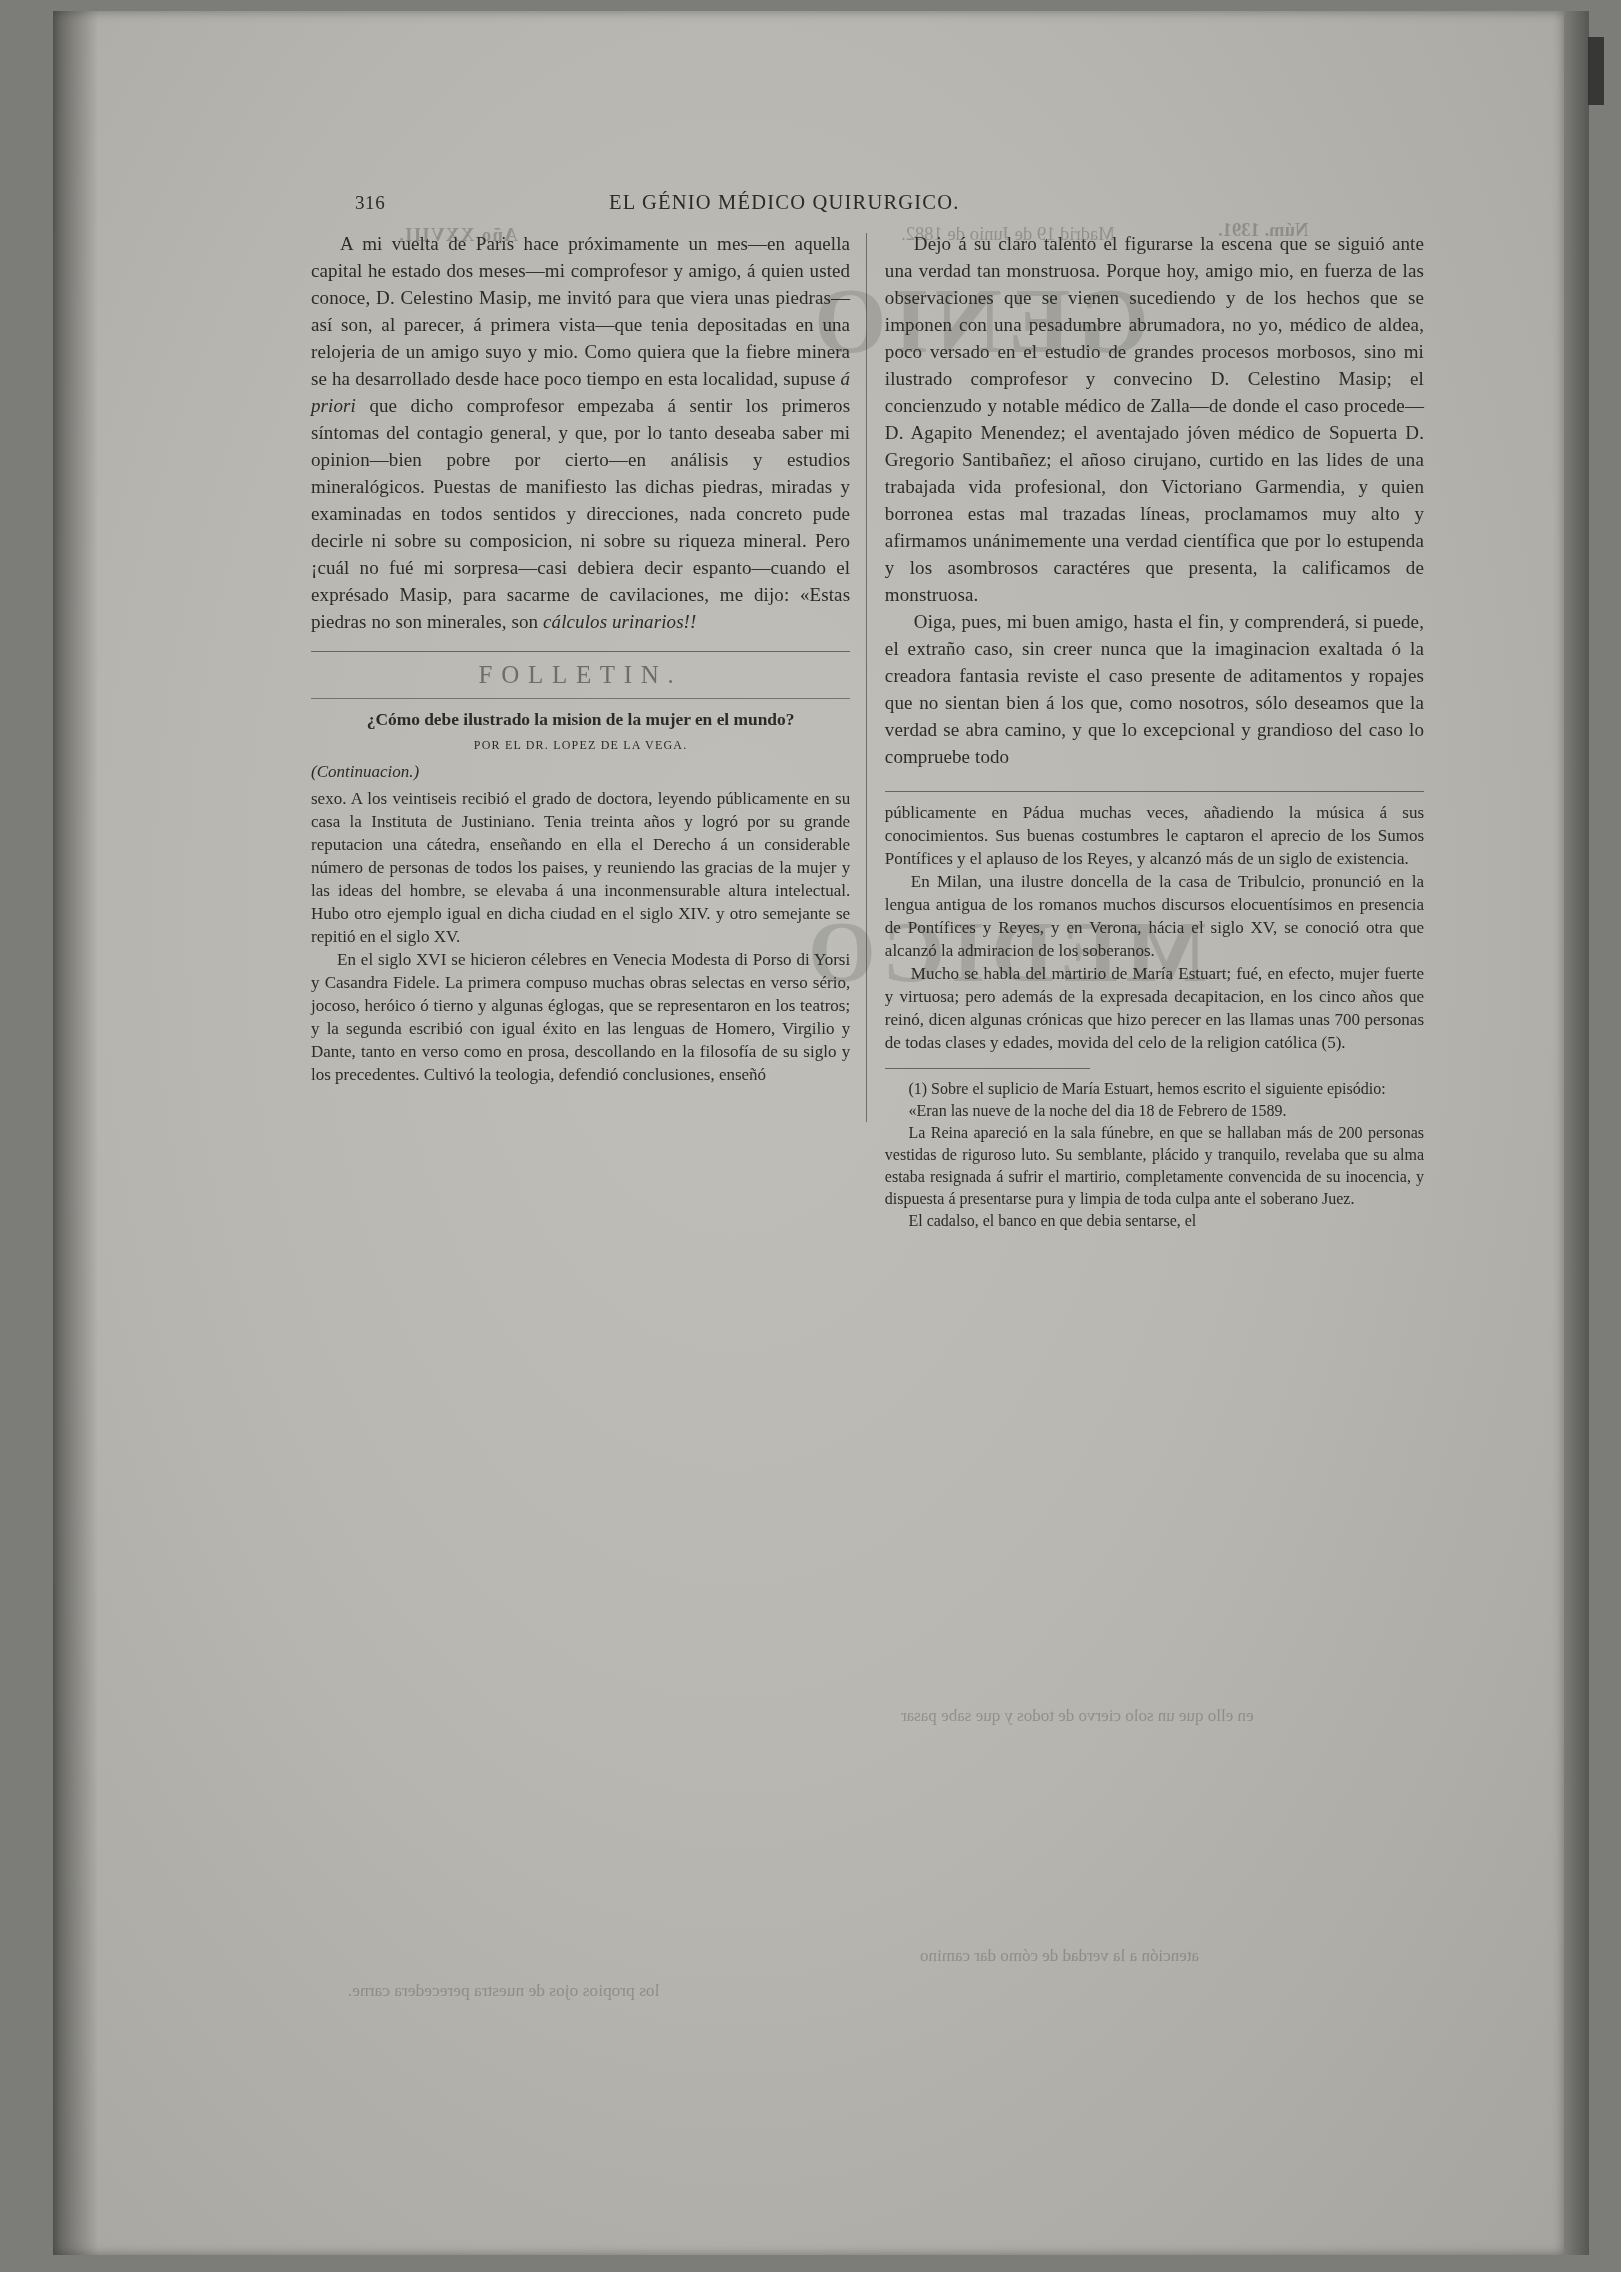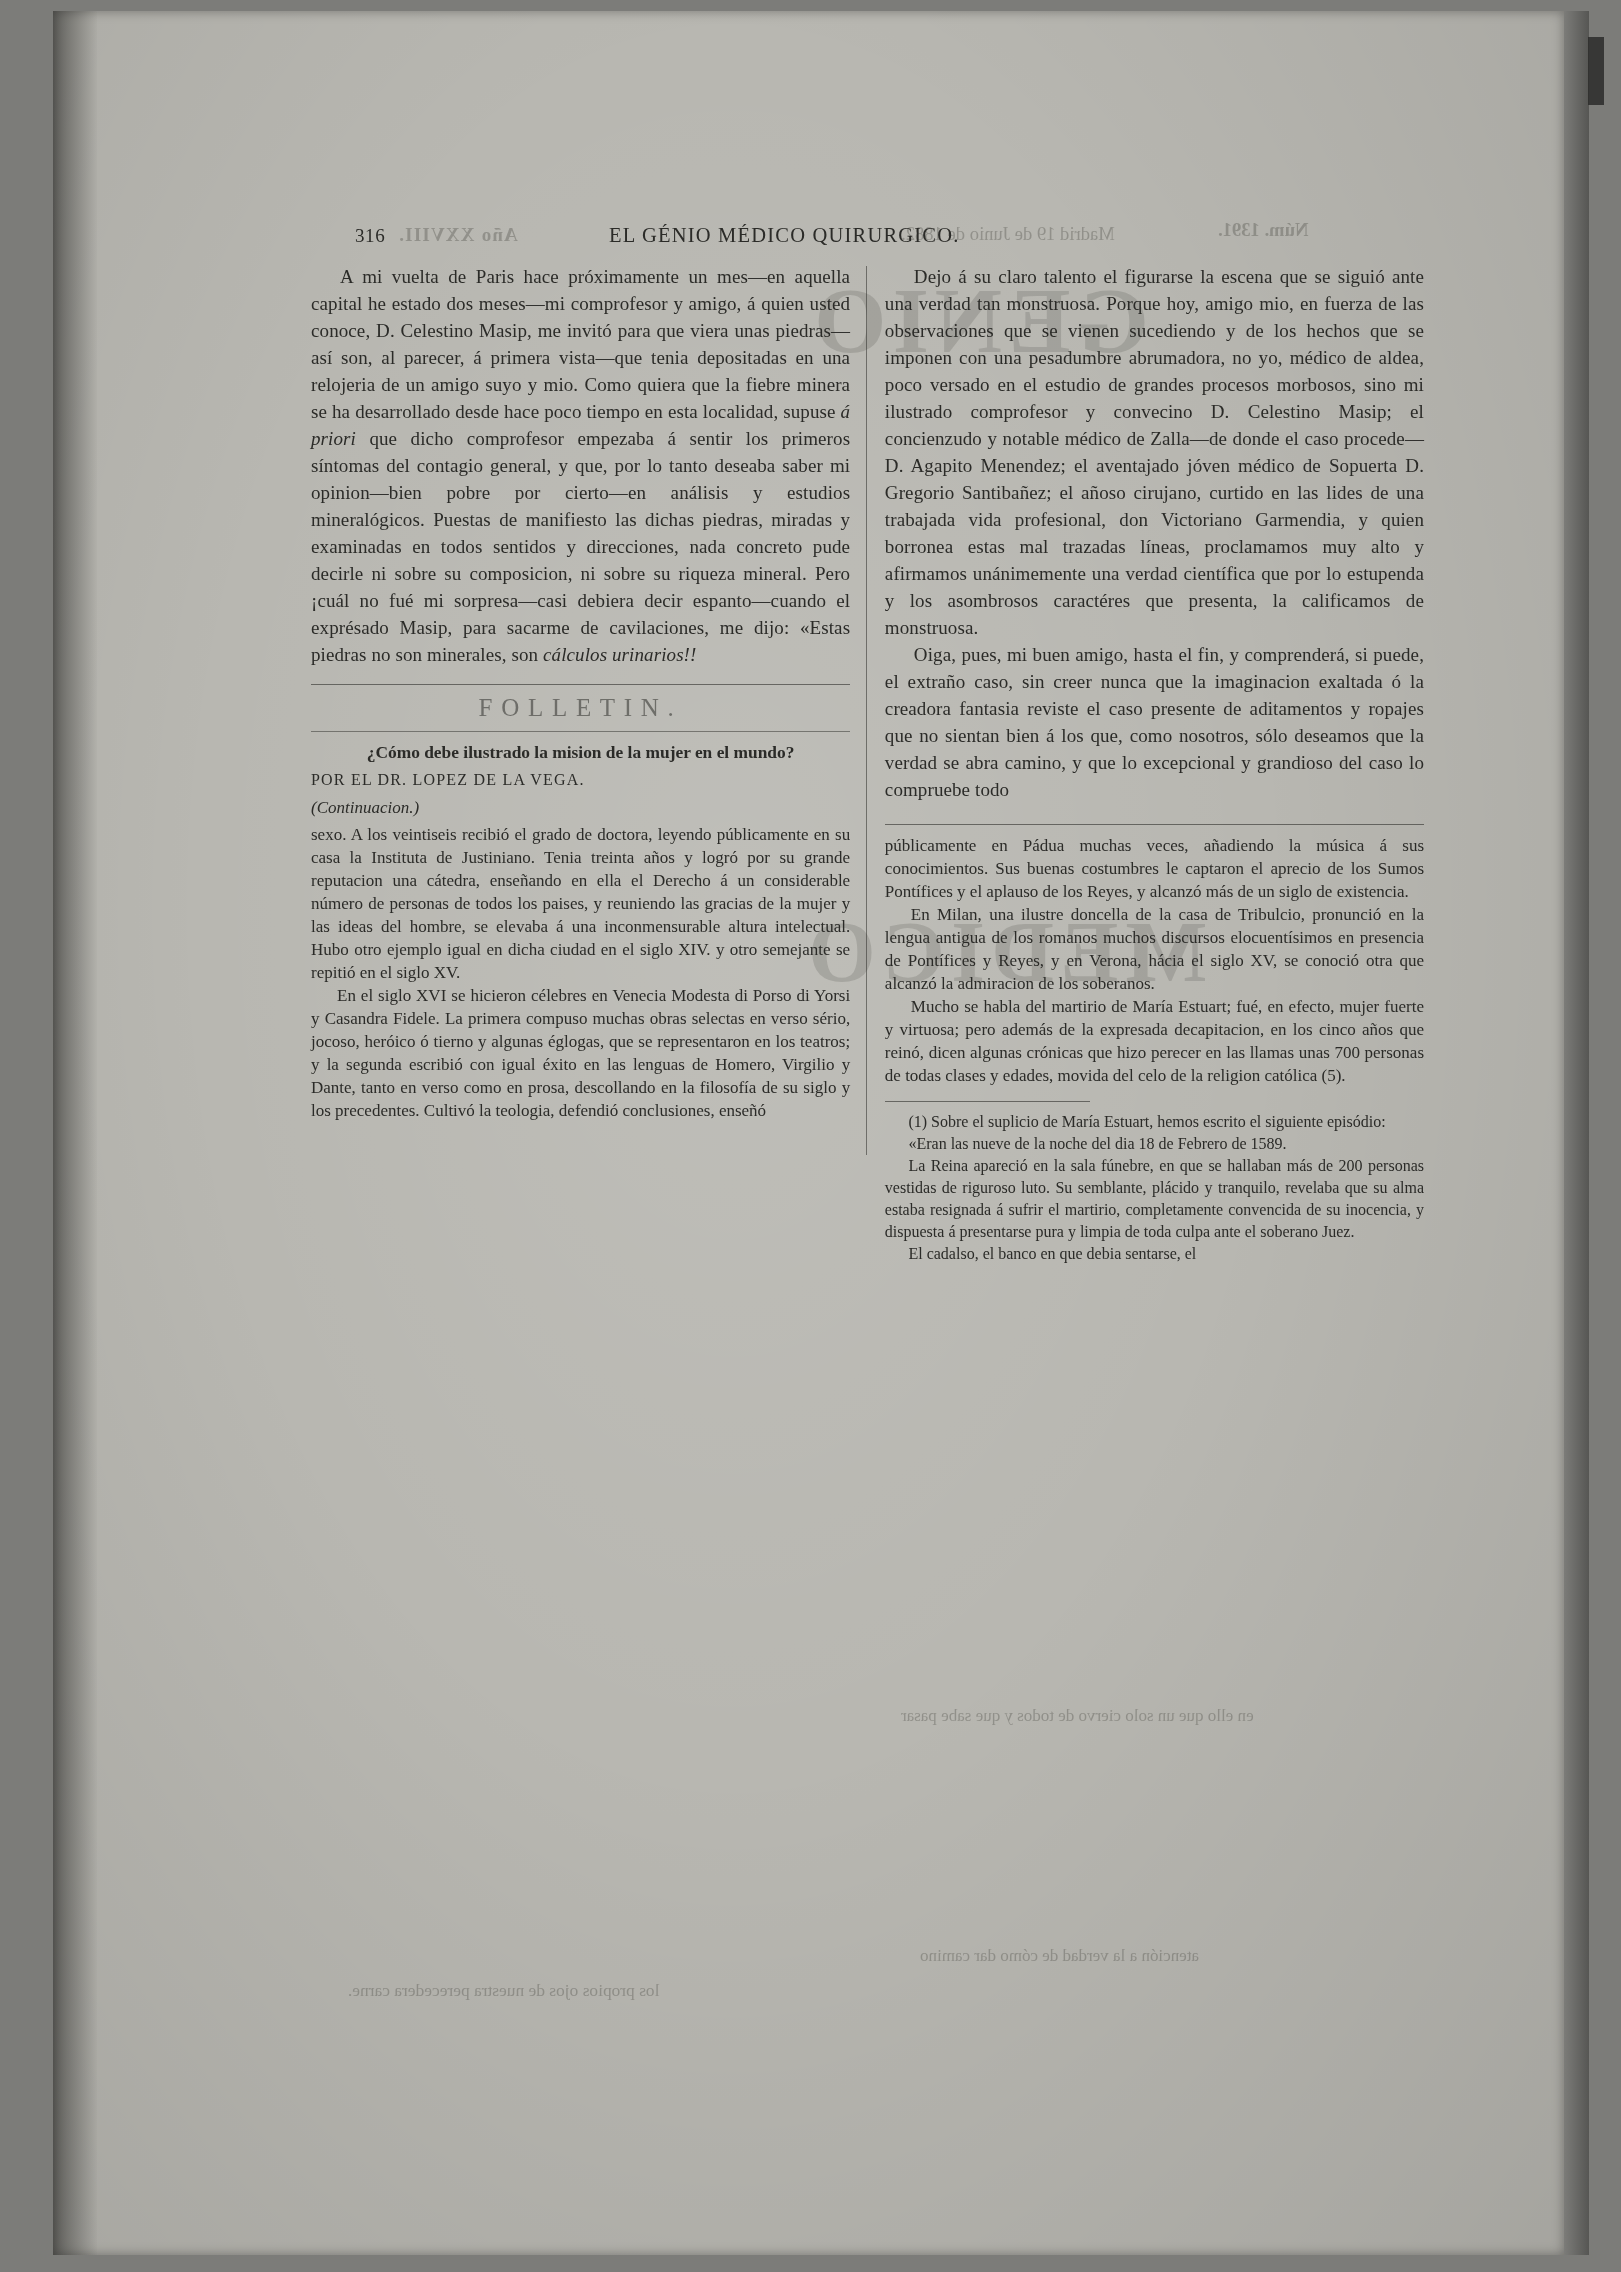--- a/index.html
+++ b/index.html
@@ -84,21 +84,21 @@
     letter-spacing: 6.2px;
     transform: scaleX(-1);
     pointer-events: none;
     user-select: none;
   }
 
   
   .content {
     position: absolute;
     left: 311px;
-    top: 221px;
+    top: 188px;
     width: 1113px;
     color: #2b2b28;
   }
 
   .masthead {
     position: relative;
     height: 36px;
     margin-bottom: 6.2px;
   }
   .folio {
@@ -165,22 +165,22 @@
     margin: 3.7px 0 2.5px 0;
   }
   .fol-heading {
     text-align: center;
     font-size: 17.4px;
     font-weight: bold;
     line-height: 25px;
     margin: 3.7px 0 6.2px 0;
   }
   .fol-author {
-    text-align: left;
-    font-size: 16px;
+    text-align: center;
+    font-size: 12px;
     letter-spacing: 1.2px;
     margin: 0 0 8.7px 0;
   }
   .fol-cont {
     font-style: italic;
     font-size: 17px;
     margin: 6.2px 0 5px 0;
   }
   p.small {
     margin: 0;

